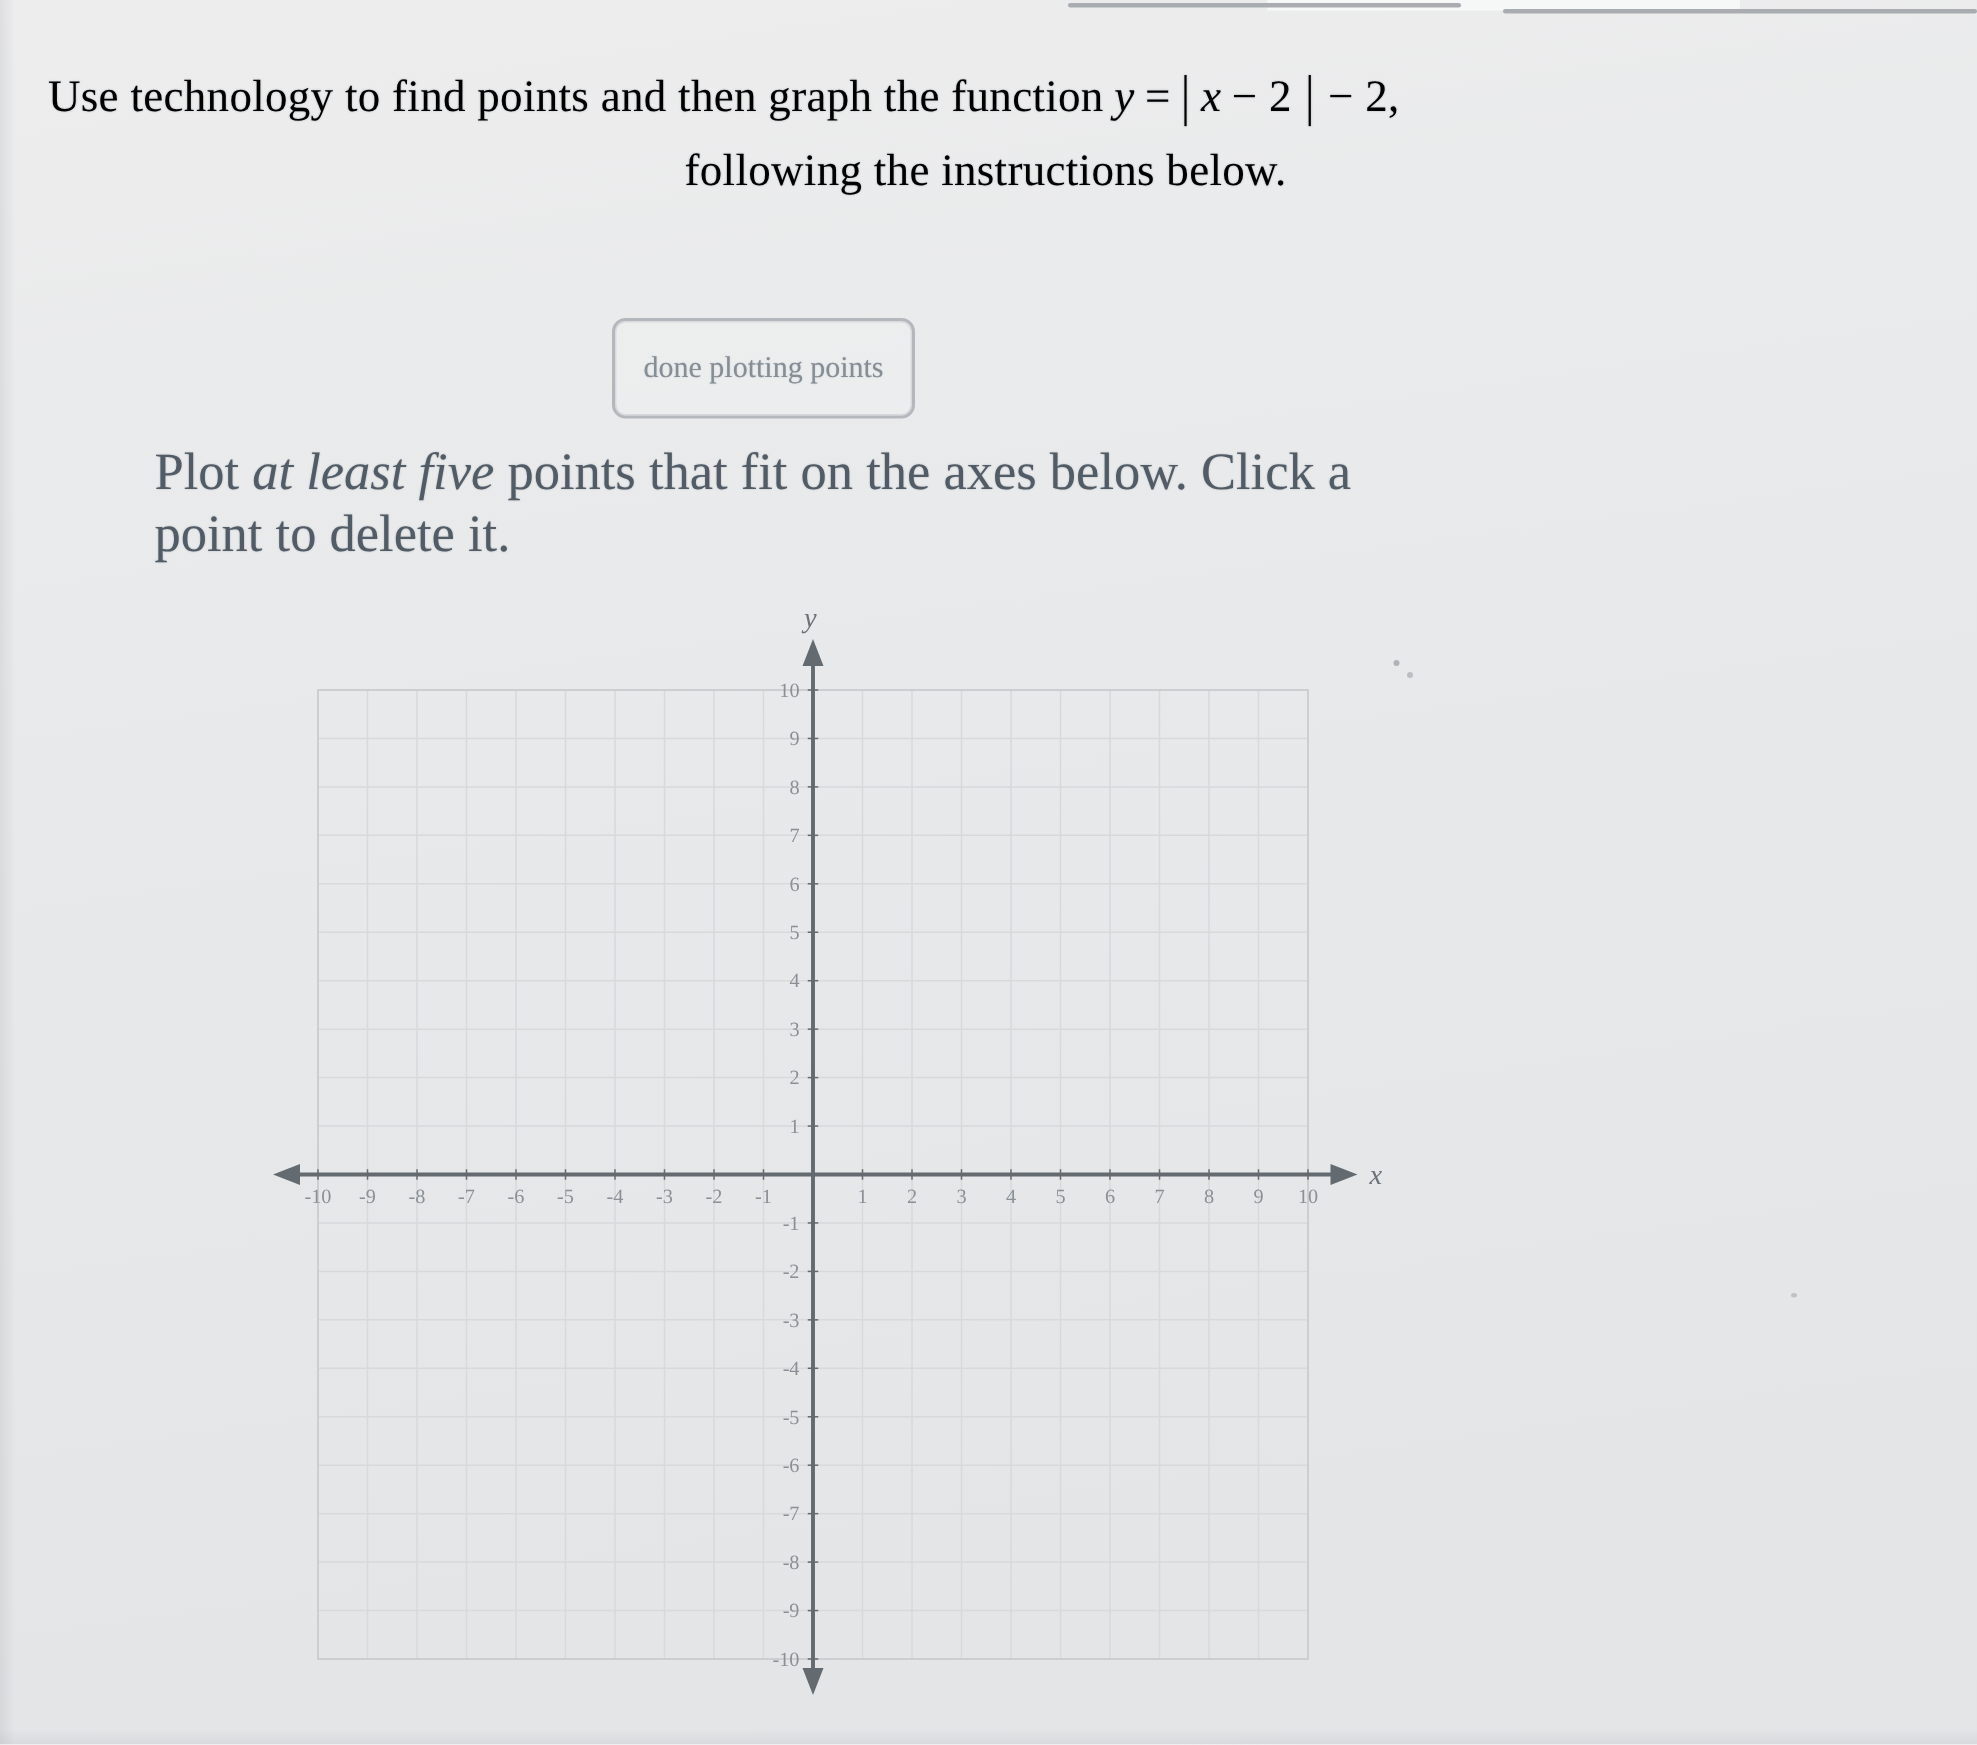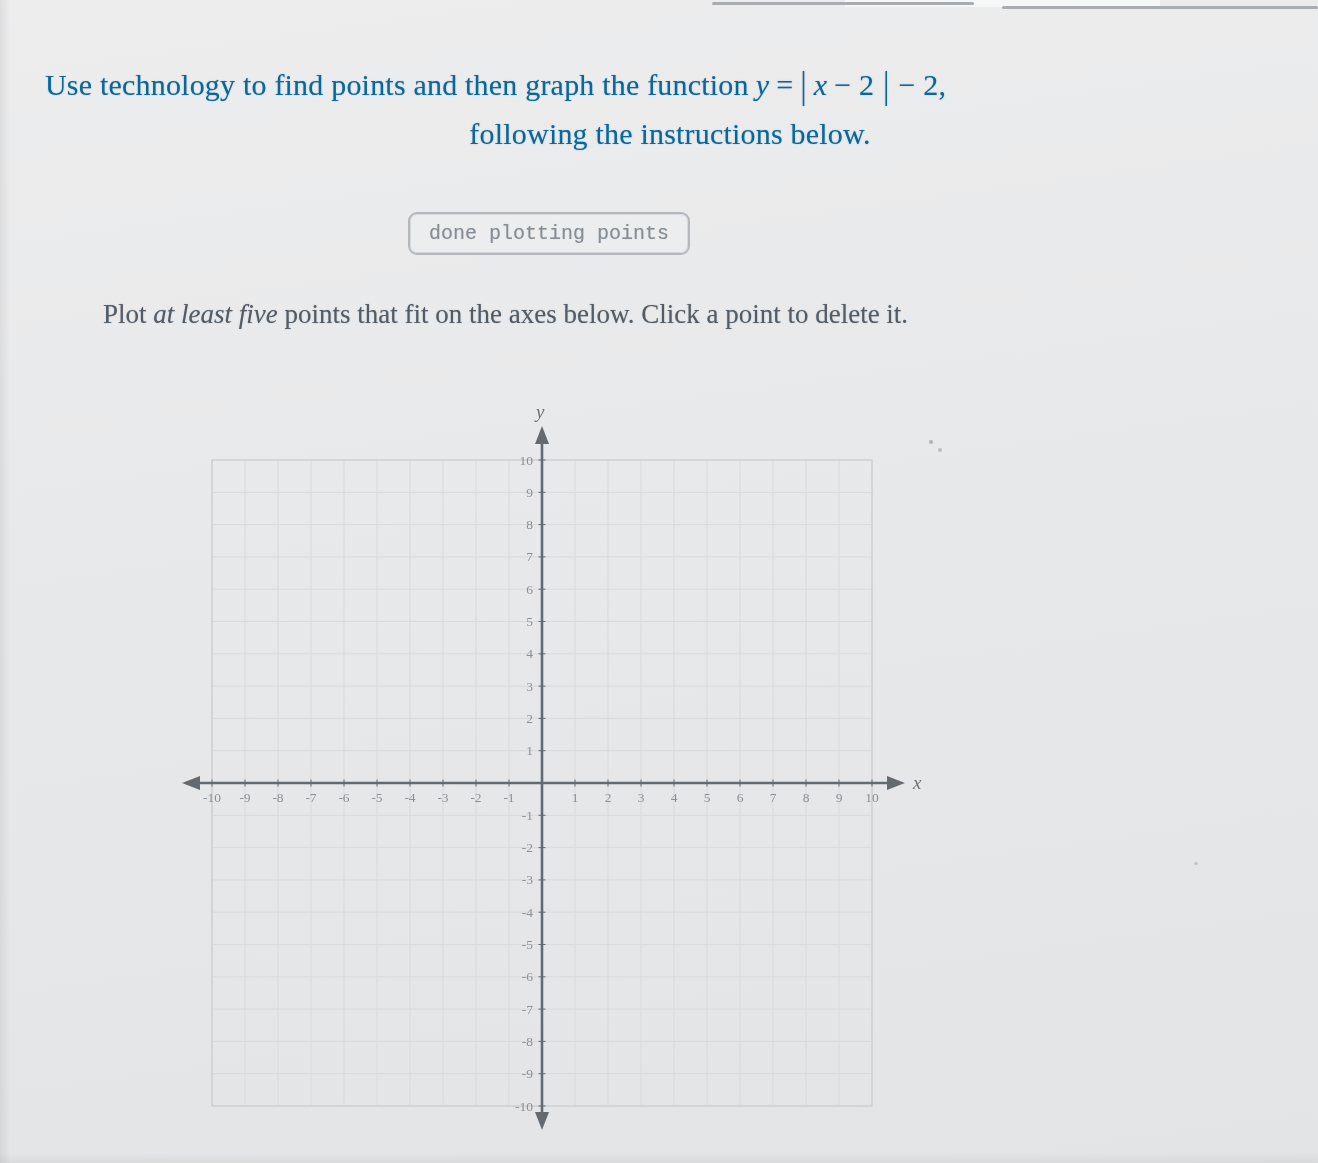--- a/index.html
+++ b/index.html
@@ -19,49 +19,48 @@
     background:linear-gradient(90deg,rgba(90,95,100,.10),rgba(90,95,100,0));}
   .bottom-shade{position:absolute;left:0;bottom:0;width:100%;height:10px;
     background:linear-gradient(0deg,rgba(90,95,100,.08),rgba(90,95,100,0));}
   .speck{position:absolute;background:#6a7077;border-radius:50%;}
   .speck.s1{left:929px;top:440px;width:4px;height:4px;opacity:.45;}
   .speck.s2{left:938px;top:448px;width:4px;height:4px;opacity:.35;}
   .speck.s3{left:1194px;top:862px;width:4px;height:3px;opacity:.3;}
 
   
   .title{
-    position:absolute;left:45px;top:48px;width:1250px;
-    font-size:30px;color:#0369a1;letter-spacing:.2px;
+    position:absolute;left:32px;top:48px;width:1250px;
+    font-size:30px;color:#000000;letter-spacing:.2px;
     text-shadow:0 0 1.3px rgba(84,94,104,.45);
-    margin-top:20px;
   }
   .title .line{white-space:nowrap;}
   .title .line2{margin-top:15px;text-align:center;}
   .m{font-size:30px;}
   .mvar{font-style:italic;}
   .mbar{display:inline-block;transform:scaleY(1.25);font-size:30px;margin:0 2px;}
   .msp{margin:0 7px;}
 
   
   .done-btn{
     position:absolute;left:408px;top:212px;
-    padding:8px 19px;
-    font-family:Liberation Mono, monospace;
+    padding:20px 19px;
+    font-family:Liberation Serif, serif;
     font-size:20px;color:#858d95;
     background:rgba(242,243,244,.35);
     border:2px solid #b4b8bc;border-radius:9px;
     box-shadow:inset 0 0 0 1px rgba(175,180,185,.35);
     text-shadow:0 0 1px rgba(133,141,149,.5);
     cursor:pointer;
   }
 
   
   .instructions{
     position:absolute;left:103px;top:294px;width:835px;
-    font-size:27px;line-height:41px;color:#525c66;
+    font-size:35px;line-height:41px;color:#525c66;
     text-shadow:0 0 1.2px rgba(82,92,102,.4);
   }
 
   
   .graph-wrap{position:absolute;left:160px;top:390px;width:790px;height:762px;}
   svg text{font-family:"Liberation Serif","DejaVu Serif",serif;}
 </style>
 </head>
 <body>
 

